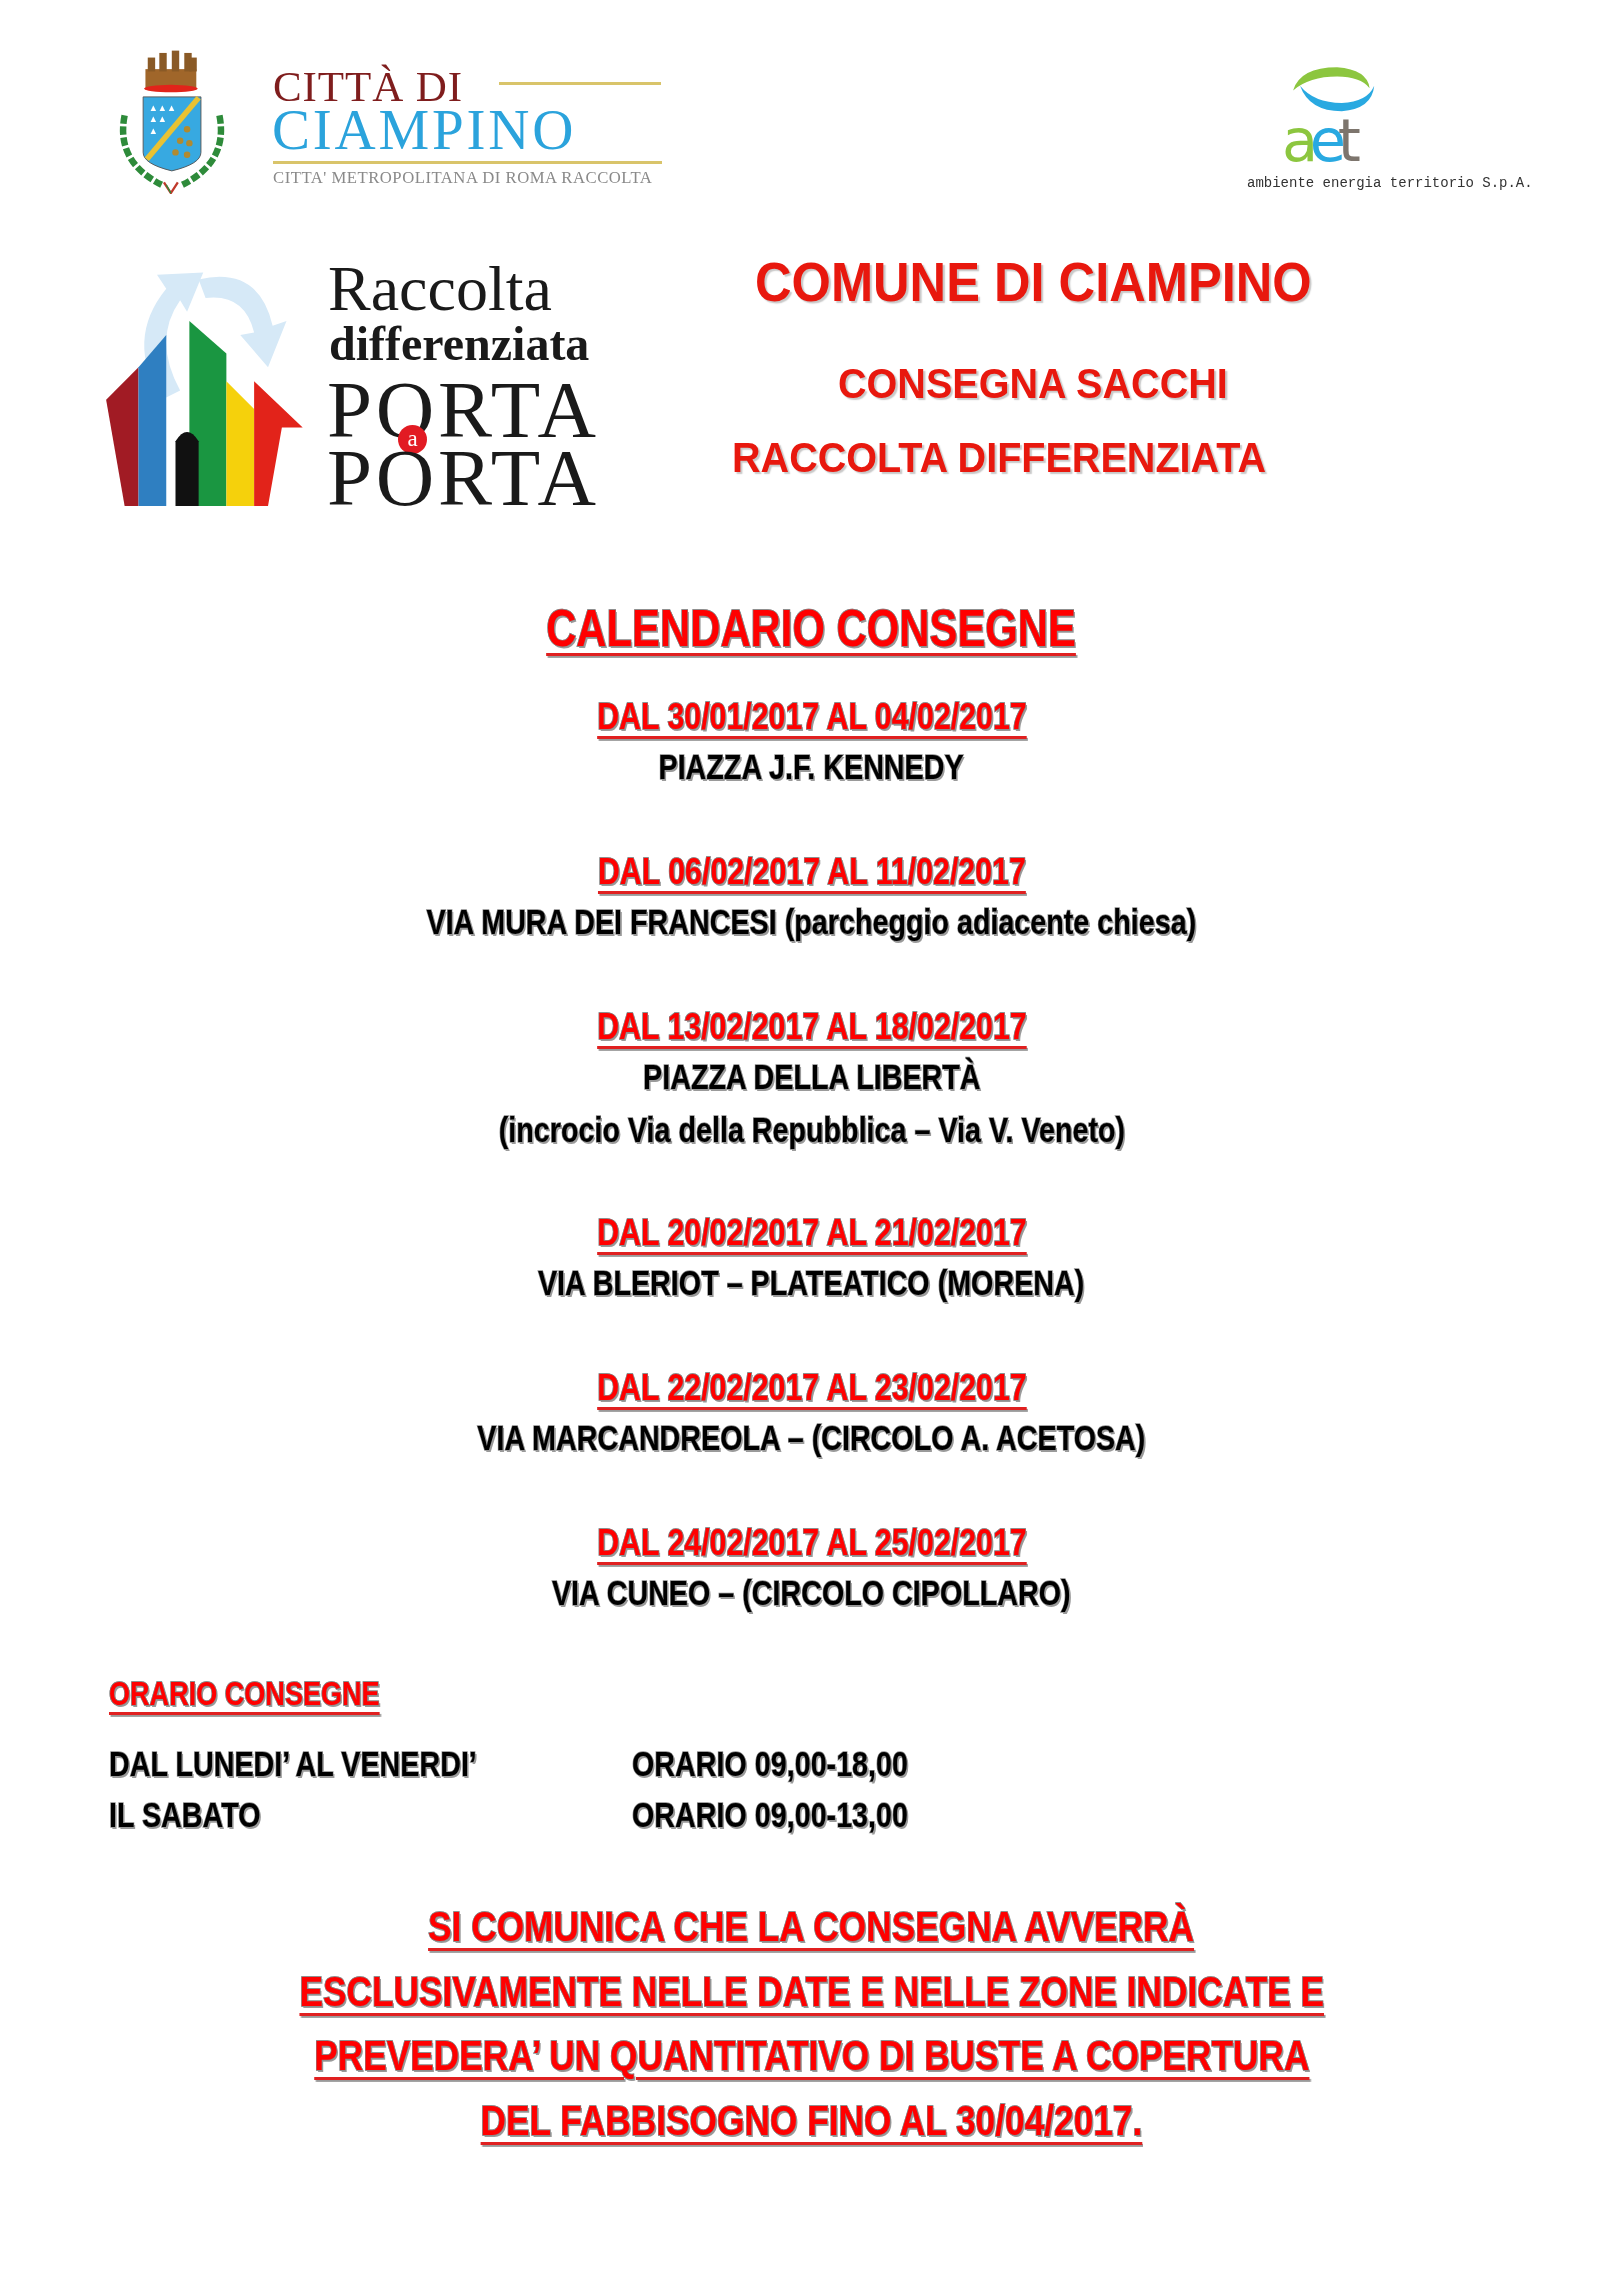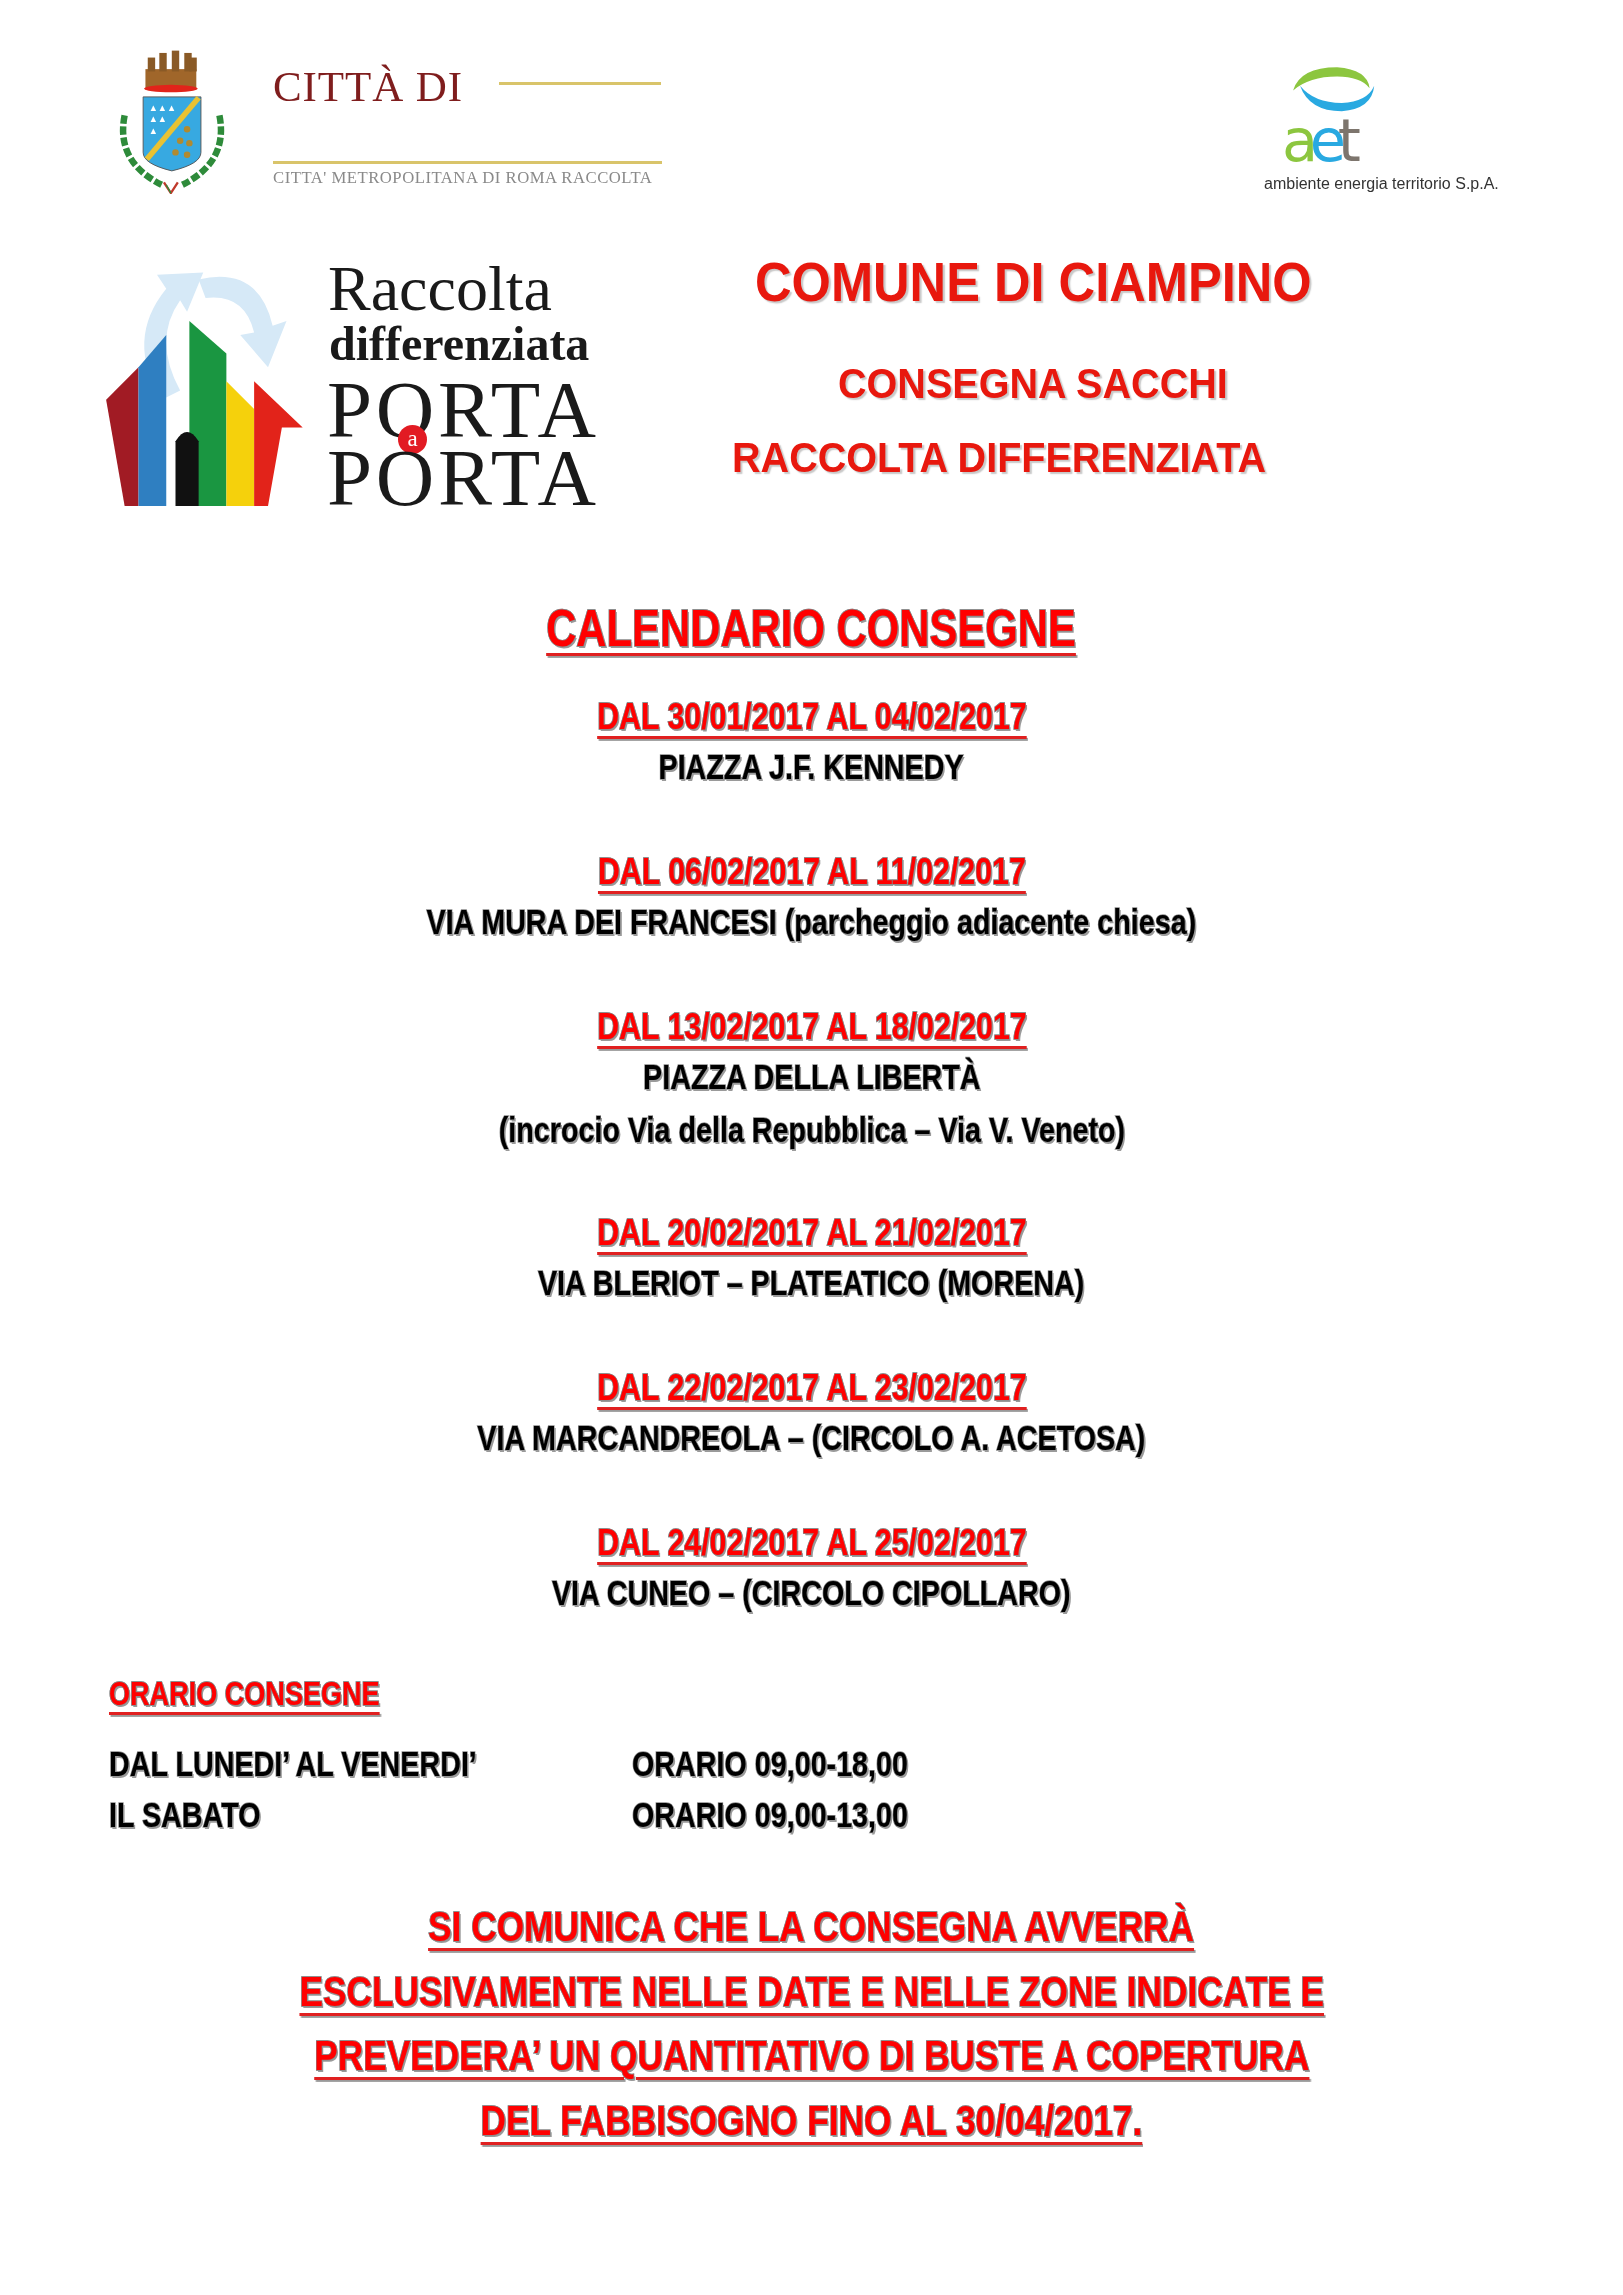--- a/index.html
+++ b/index.html
@@ -15,22 +15,22 @@
   .ciampino-word { position: absolute; left: 166px; top: 55px; font-family: "Liberation Serif", serif;
                    font-size: 57px; color: #2ba3dc; letter-spacing: 2.8px; line-height: 1; }
   .gold-line { position: absolute; height: 3.2px; background: #d9c46a; }
   .metro { position: absolute; left: 167px; top: 124px; font-family: "Liberation Serif", serif;
            font-size: 16.7px; color: #8a8a8a; letter-spacing: 0.5px; line-height: 1; white-space: nowrap; }
 
   #aet-logo { left: 1226px; top: 65px; width: 259px; height: 120px; }
   .aet-letters { position: absolute; left: 56px; top: 46px; font-family: "DejaVu Sans", sans-serif;
                  font-size: 59px; line-height: 1; letter-spacing: -8.3px; }
   .aet-a { color: #8cc63f; } .aet-e { color: #29a9e1; } .aet-t { color: #7d756d; }
-  .aet-caption { position: absolute; left: 38px; top: 110px; font-family: Liberation Sans, sans-serif;
-                 font-size: 16px; color: #333; white-space: nowrap; }
+  .aet-caption { position: absolute; left: 21px; top: 110px; font-family: Liberation Mono, monospace;
+                 font-size: 14px; color: #333; white-space: nowrap; }
 
   #porta-logo { left: 106px; top: 238px; width: 546px; height: 278px; }
   .raccolta-word { position: absolute; left: 222px; top: 18.5px; font-family: "Liberation Serif", serif;
                    font-size: 64px; color: #1a1a1a; line-height: 1; }
   .diff-word { position: absolute; left: 223px; top: 82px; font-family: "Liberation Serif", serif;
                font-size: 48px; color: #1a1a1a; line-height: 1; font-weight: bold; }
   .porta-word { position: absolute; left: 221px; font-family: "Liberation Serif", serif;
                 font-size: 81px; color: #1a1a1a; line-height: 1; letter-spacing: 3.7px; }
   .a-circle { position: absolute; left: 292px; top: 187px; width: 29px; height: 29px; border-radius: 50%;
               background: #e21b23; color: #fff; font-family: "Liberation Serif", serif; font-size: 23px;
@@ -93,20 +93,21 @@
       <circle cx="150" cy="230" r="7" fill="#b08a30"></circle>
     <circle cx="175" cy="235" r="7" fill="#b08a30"></circle>
 
     <path d="M40 150 Q20 250 120 300" stroke="#2e8b3a" stroke-width="14" fill="none" stroke-dasharray="18 6"></path>
     <path d="M245 150 Q265 250 165 300" stroke="#2e8b3a" stroke-width="14" fill="none" stroke-dasharray="18 6"></path>
     <path d="M125 295 L140 318 L155 295" stroke="#c0392b" stroke-width="5" fill="none"></path>
     <path d="M130 300 L140 318" stroke="#2e8b3a" stroke-width="3"></path>
   </svg>
   <div class="citta-di">CITTÀ DI</div>
   <div class="gold-line" style="left:393px; top:36px; width:162px;"></div>
+  <div class="ciampino-word">CIAMPINO</div>
   <div class="gold-line" style="left:167px; top:115px; width:389px;"></div>
   <div class="metro">CITTA' METROPOLITANA DI ROMA RACCOLTA</div>
 </div>
 
 <div id="aet-logo" class="abs">
   <svg class="abs" style="left:60px; top:0;" width="93" height="51" viewBox="0 0 200 110">
     <path d="M15 55 Q30 5 110 5 Q175 10 180 50 Q160 25 110 25 Q50 25 15 55 Z" fill="#8cc63f"></path>
     <path d="M30 45 Q50 100 120 100 Q185 95 190 45 Q175 80 120 82 Q60 82 30 45 Z" fill="#29a9e1"></path>
   </svg>
   <div class="aet-letters">

